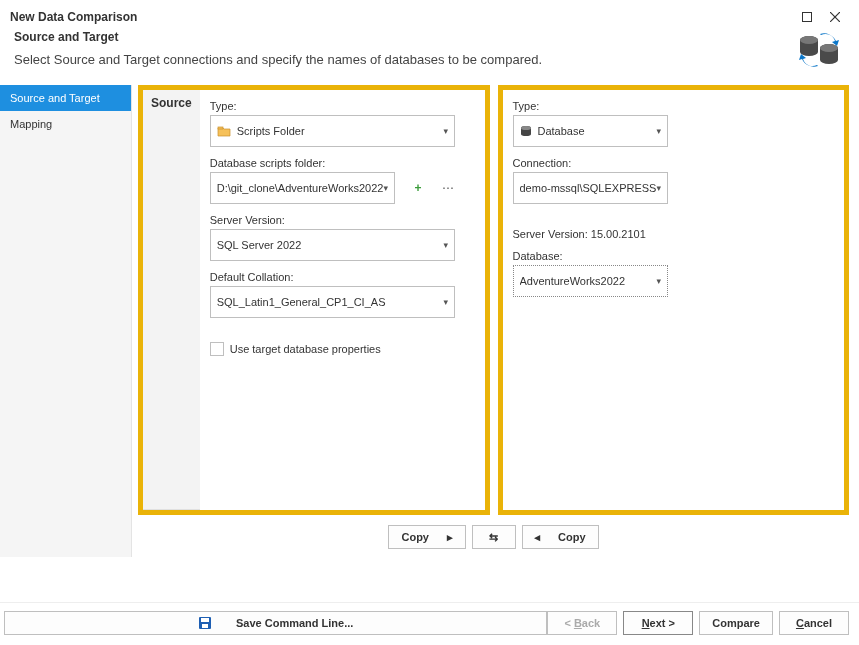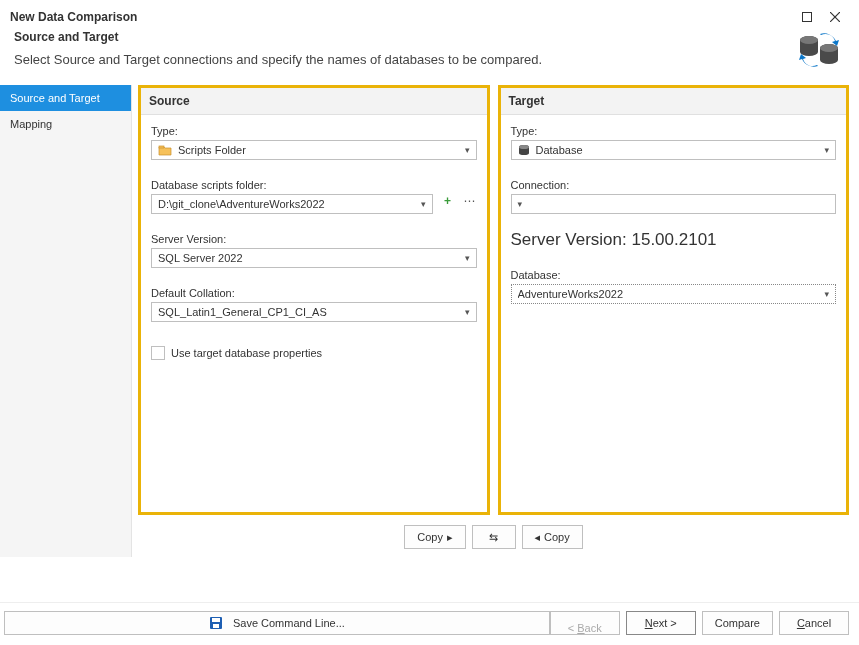--- a/index.html
+++ b/index.html
@@ -75,45 +75,45 @@
   display: flex;
   flex-direction: column;
 }
 .panels {
   display: flex;
   gap: 8px;
   flex: 1;
 }
 .panel {
   flex: 1;
-  border: 3px solid #eab308;
+  border: 5px solid #eab308;
   background: #fff;
   display: flex;
-  flex-direction: column;
+  flex-direction: row;
 }
 .panel-header {
   background: #f3f3f3;
   border-bottom: 1px solid #e0e0e0;
   padding: 6px 8px;
   font-weight: 600;
   font-size: 12px;
 }
 .panel-body {
   padding: 10px 10px;
 }
 .field-label {
   font-size: 11px;
   color: #333;
   margin-bottom: 3px;
-  margin-top: 19px;
+  margin-top: 10px;
 }
 .field-label:first-child { margin-top: 0; }
 .combo {
   border: 1px solid #bfbfbf;
-  height: 20px;
+  height: 32px;
   display: flex;
   align-items: center;
   padding: 0 6px;
   font-size: 11px;
   background: #fff;
   position: relative;
 }
 .combo .combo-icon {
   margin-right: 6px;
   display: flex;
@@ -127,38 +127,39 @@
 .combo .caret {
   font-size: 9px;
   color: #555;
 }
 .combo.dotted {
   border-style: dotted;
   border-color: #888;
 }
 .folder-row {
   display: flex;
-  gap: 8px;
+  align-items: center;
+  gap: 16px;
 }
 .folder-row .combo { flex: 1; }
 .iconbtn {
   width: 14px;
   height: 14px;
   display: flex;
   align-items: center;
   justify-content: center;
   cursor: pointer;
   color: #555;
   font-size: 12px;
 }
 .iconbtn.green { color: #3a9c3a; font-weight: bold; }
 .static-text {
-  font-size: 17px;
+  font-size: 11px;
   color: #333;
-  margin-top: 16px;
+  margin-top: 24px;
 }
 .checkbox-row {
   display: flex;
   align-items: center;
   margin-top: 24px;
   font-size: 11px;
 }
 .checkbox {
   width: 14px;
   height: 14px;
@@ -175,25 +176,26 @@
 .btn {
   border: 1px solid #bfbfbf;
   background: #fdfdfd;
   height: 24px;
   padding: 0 12px;
   font-size: 11px;
   display: flex;
   align-items: center;
   justify-content: center;
   cursor: pointer;
-  gap: 4px;
+  gap: 18px;
+  font-weight: bold;
 }
 .btn.small { min-width: 60px; }
 .btn.swap { min-width: 44px; }
-.btn.disabled { color: #aaa; cursor: default; align-items: flex-end; }
+.btn.disabled { color: #aaa; cursor: default; }
 .btn.primary { border-color: #888; }
 .footer {
   position: absolute;
   left: 0; right: 0; bottom: 0;
   padding: 8px 10px 10px 4px;
   display: flex;
   align-items: center;
   border-top: 1px solid #eee;
 }
 .footer .left { flex: 1; }
@@ -293,37 +295,37 @@
           </div>
 
           <div class="checkbox-row">
             <div class="checkbox"></div>
             <span>Use target database properties</span>
           </div>
         </div>
       </div>
 
       <div class="panel">
-        <div class="panel-header">Target</div>
         <div class="panel-body">
           <div class="field-label">Type:</div>
           <div class="combo">
             <span class="combo-icon">
               <svg width="12" height="12">
                   <ellipse cx="6" cy="3" rx="5" ry="2" fill="#444"></ellipse>
                   <path d="M1 3 v6 a5 2 0 0 0 10 0 V3" fill="#444"></path>
                   <ellipse cx="6" cy="3" rx="5" ry="2" fill="#888"></ellipse>
                 </svg>
             </span>
             <span class="combo-val">Database</span>
             <span class="caret">▾</span>
           </div>
 
           <div class="field-label">Connection:</div>
           <div class="combo">
+            <span class="combo-val" style="text-align:center">demo-mssql\SQLEXPRESS</span>
             <span class="caret">▾</span>
           </div>
 
           <div class="static-text">
             <span>Server Version:</span>
             <span>15.00.2101</span>
           </div>
 
           <div class="field-label">Database:</div>
           <div class="combo dotted">

